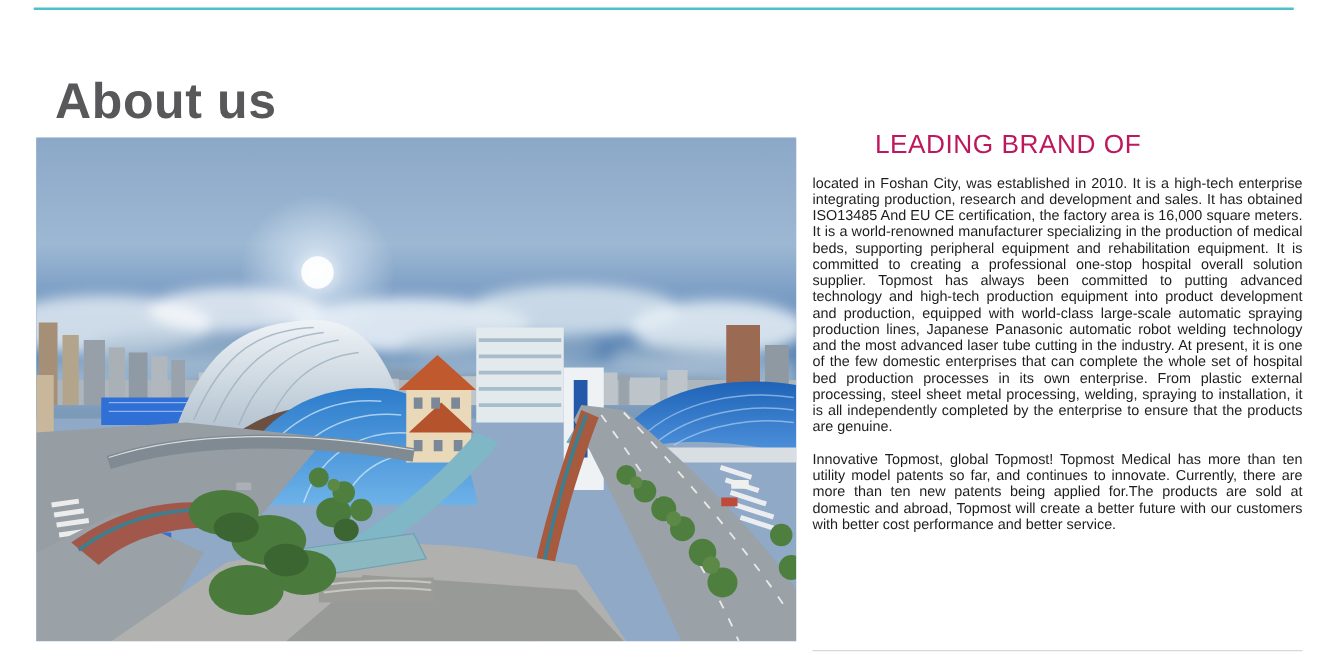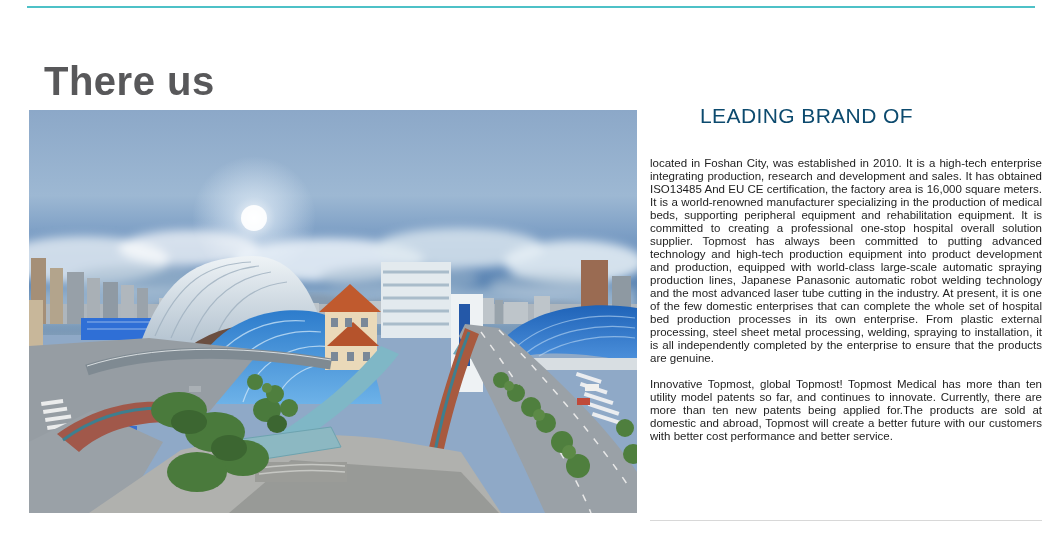--- a/index.html
+++ b/index.html
@@ -19,39 +19,39 @@
     position:absolute;left:29px;top:110px;width:608px;height:403px;
     overflow:hidden;background:#8fa9c7;
   }
   .photo svg{display:block;width:100%;height:100%;}
   .content{
     position:absolute;left:650px;top:104px;width:392px;
   }
   .content .lead-heading{
     margin:0 0 0 50px;
     font-size:21px;line-height:23px;font-weight:400;
-    color:#0c4a6e;letter-spacing:.4px;
+    color:#be185d;letter-spacing:.4px;
   }
   .content p{
     margin:13px 0 0 0;
     font-size:11.5px;line-height:13px;color:#1d1d1d;
     text-align:justify;
   }
-  .content p.first{margin-top:30px;}
+  .content p.first{margin-top:14px;}
   .bottom-divider{
     position:absolute;left:650px;top:520px;width:392px;height:1px;
     background:#d8d8d8;
   }
 </style>
 </head>
 <body>
 
 <div class="top-line"></div>
 
-<h1 class="page-title">There us</h1>
+<h1 class="page-title">About us</h1>
 
 <div class="photo">
   <svg viewBox="0 0 608 403" preserveAspectRatio="none">
     <defs>
       <linearGradient id="sky" x1="0" y1="0" x2="0" y2="1">
         <stop offset="0" stop-color="#8ca8c8"></stop>
         <stop offset="0.38" stop-color="#9db8d3"></stop>
         <stop offset="0.62" stop-color="#6f94bf"></stop>
         <stop offset="0.82" stop-color="#527eae"></stop>
         <stop offset="1" stop-color="#7f9cb8"></stop>

